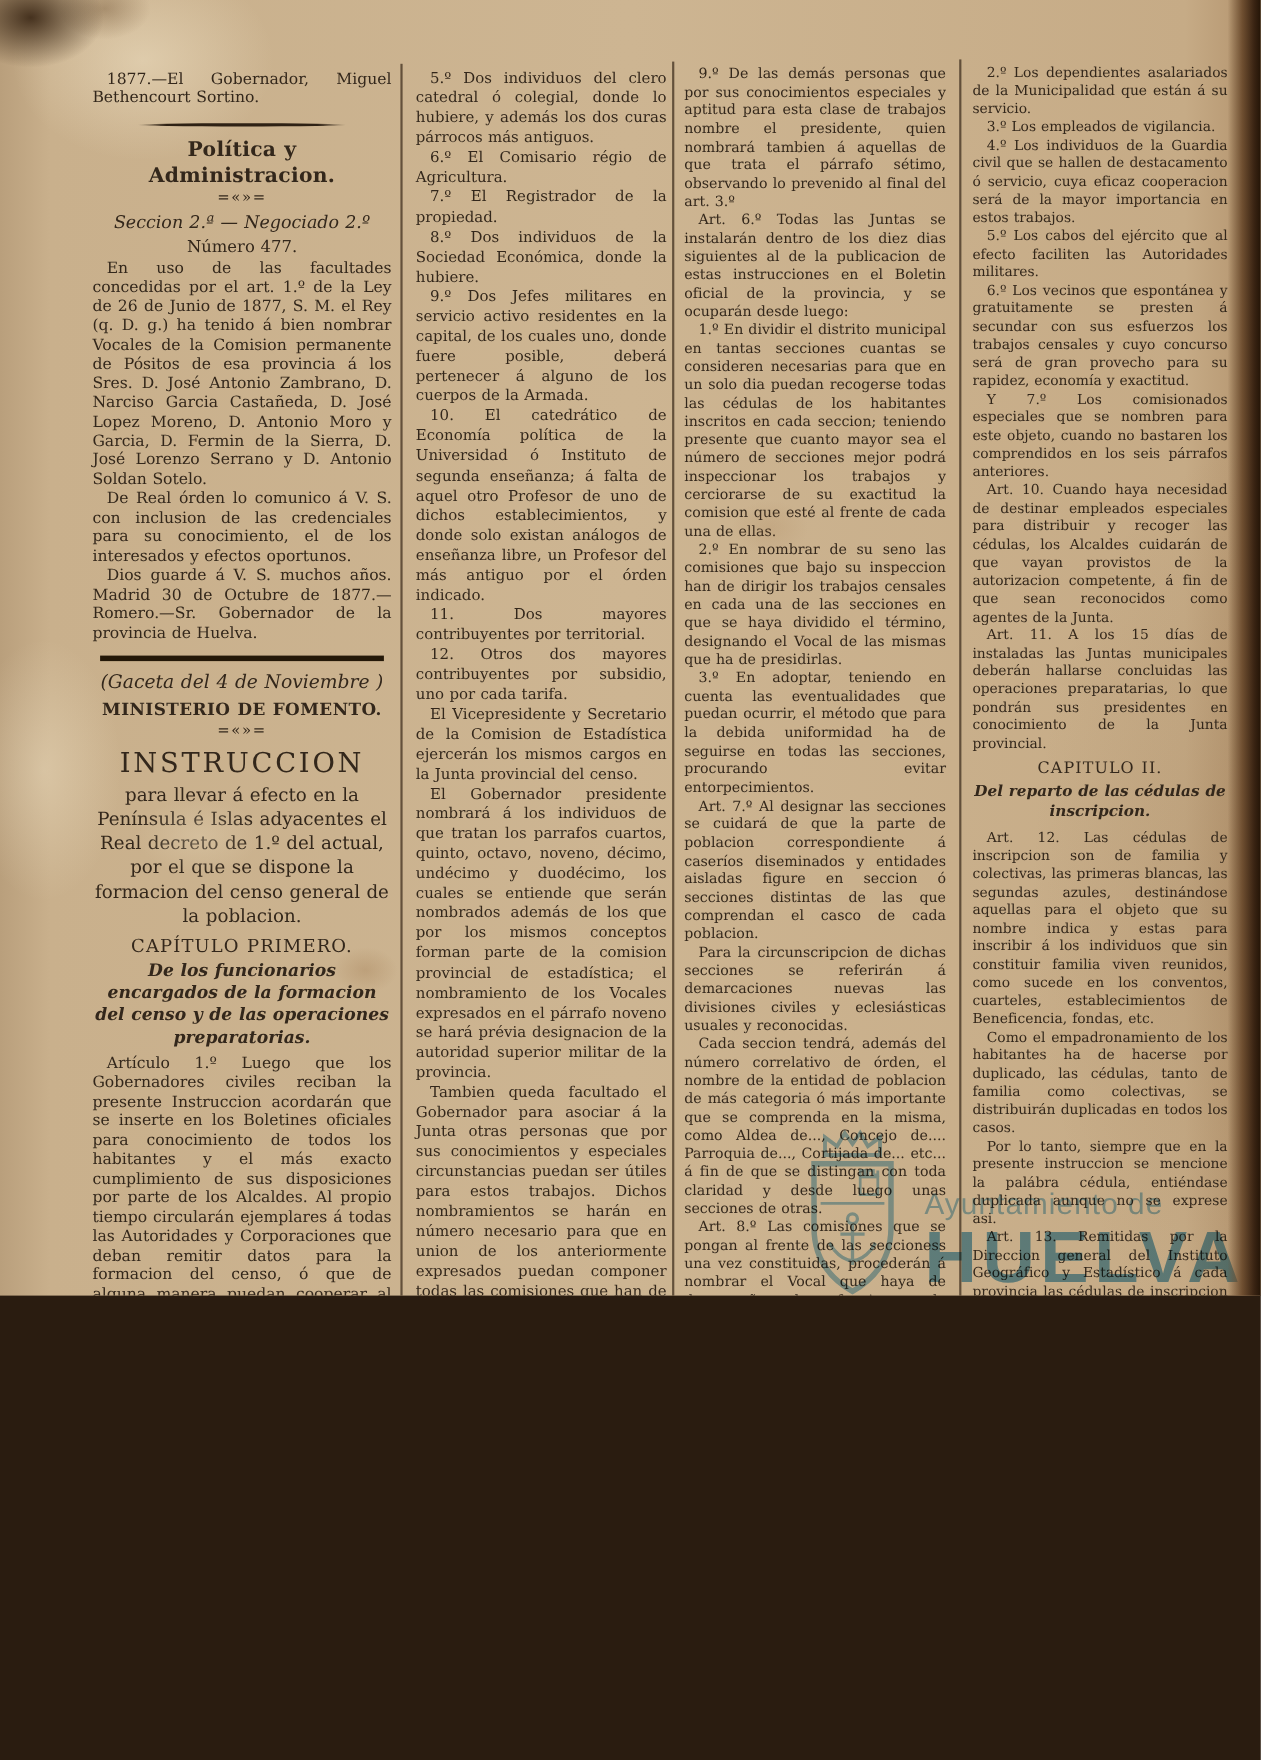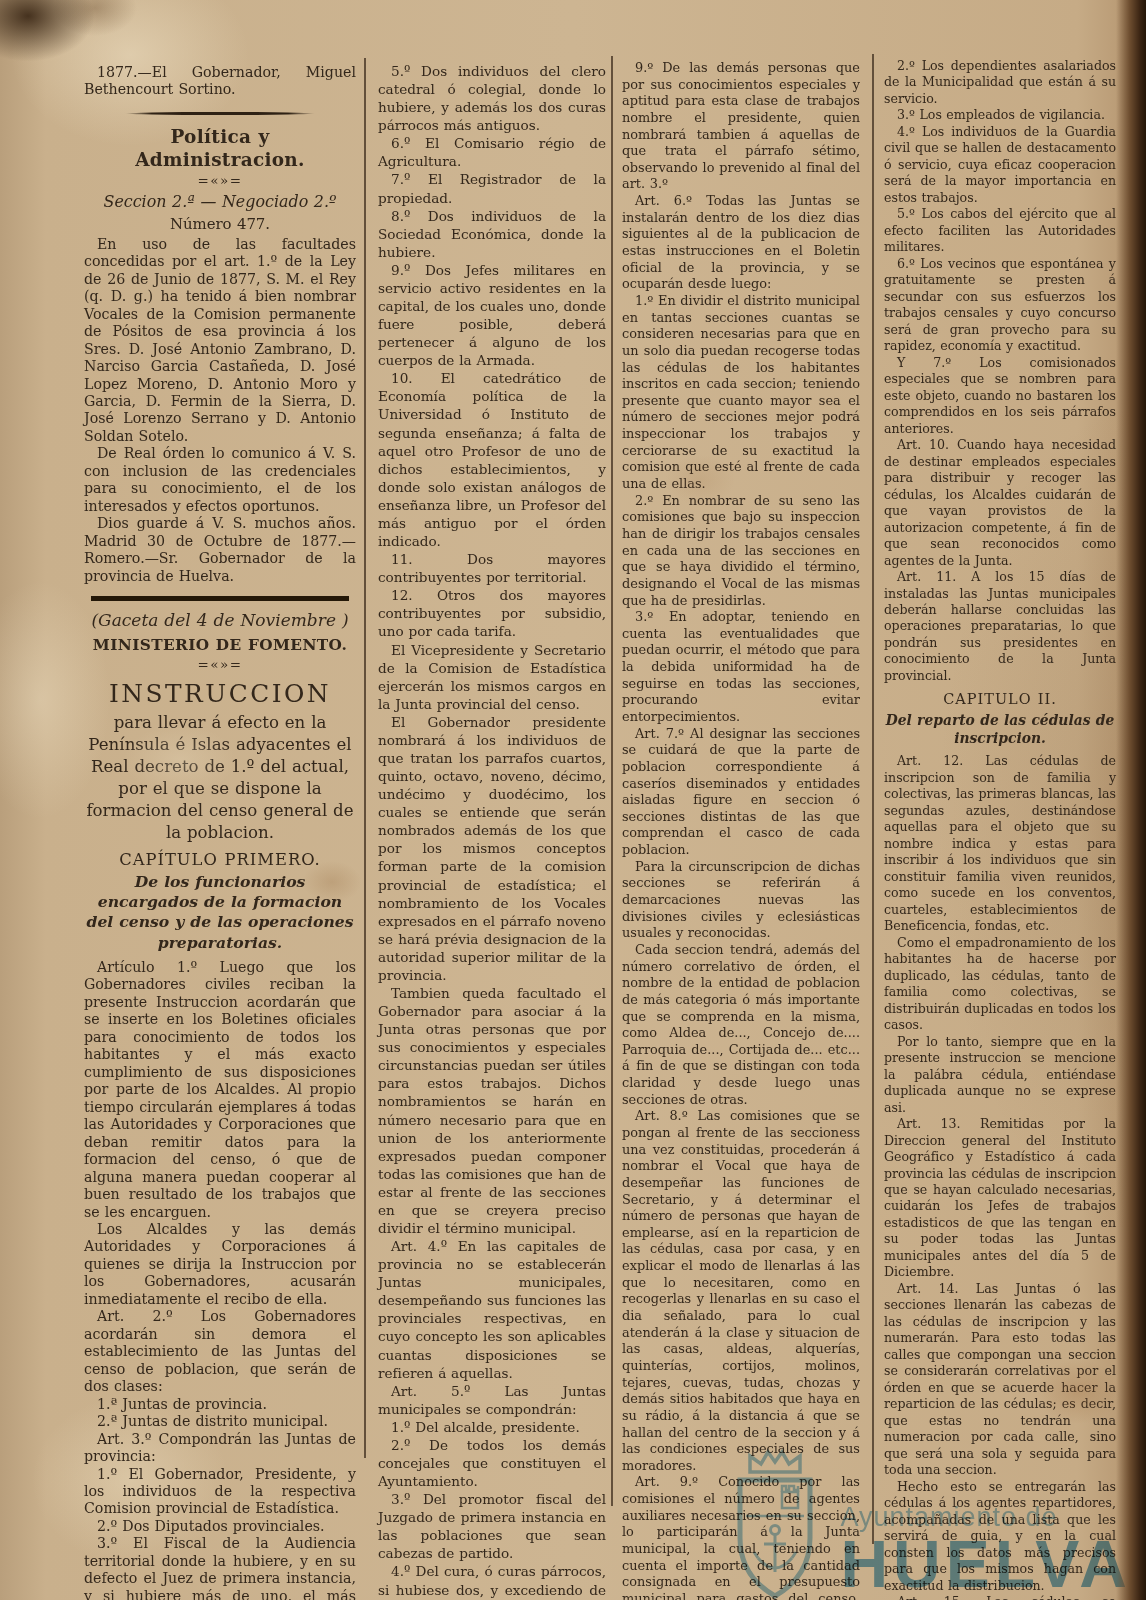--- a/index.html
+++ b/index.html
@@ -1,17 +1,17 @@
 <!DOCTYPE html>
 <html lang="es"><head>
 <meta charset="utf-8">
 <style>
   html,body{margin:0;padding:0;background:#2a1c10;}
   .page{
-    position:relative;width:1146px;height:1600px;overflow:hidden;
+    position:relative;width:1146px;height:1178px;overflow:hidden;
     background:
       radial-gradient(ellipse 170px 130px at 130px 55px, rgba(243,230,202,0.50), transparent 70%),
       radial-gradient(ellipse 100px 170px at 40px 700px, rgba(243,230,202,0.38), transparent 70%),
       radial-gradient(ellipse 140px 120px at 130px 1480px, rgba(240,226,196,0.42), transparent 70%),
       radial-gradient(ellipse 300px 600px at 1146px 820px, rgba(120,85,50,0.16), transparent 70%),
       linear-gradient(to right,#b99f7c 0,#c9b08c 4%,#cdb592 50%,#c6ab86 94%,#b2926c 100%);
     font-family:"DejaVu Serif","Liberation Serif",serif;
     color:#33271b;
     text-decoration:underline;
   }

